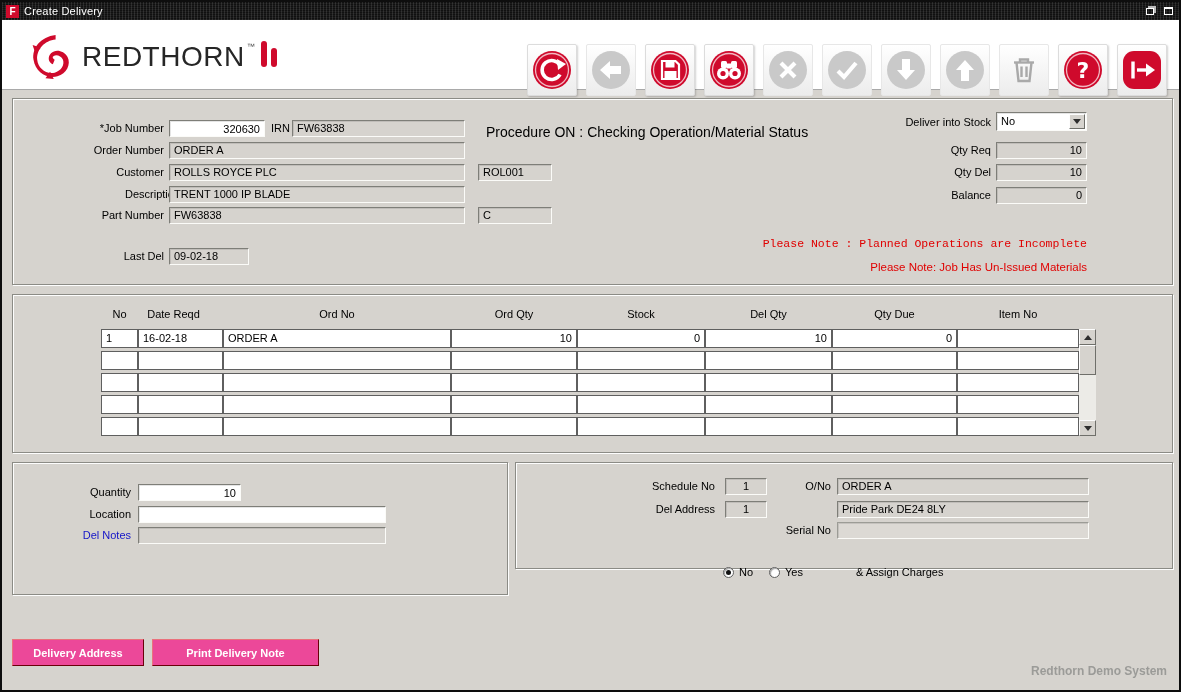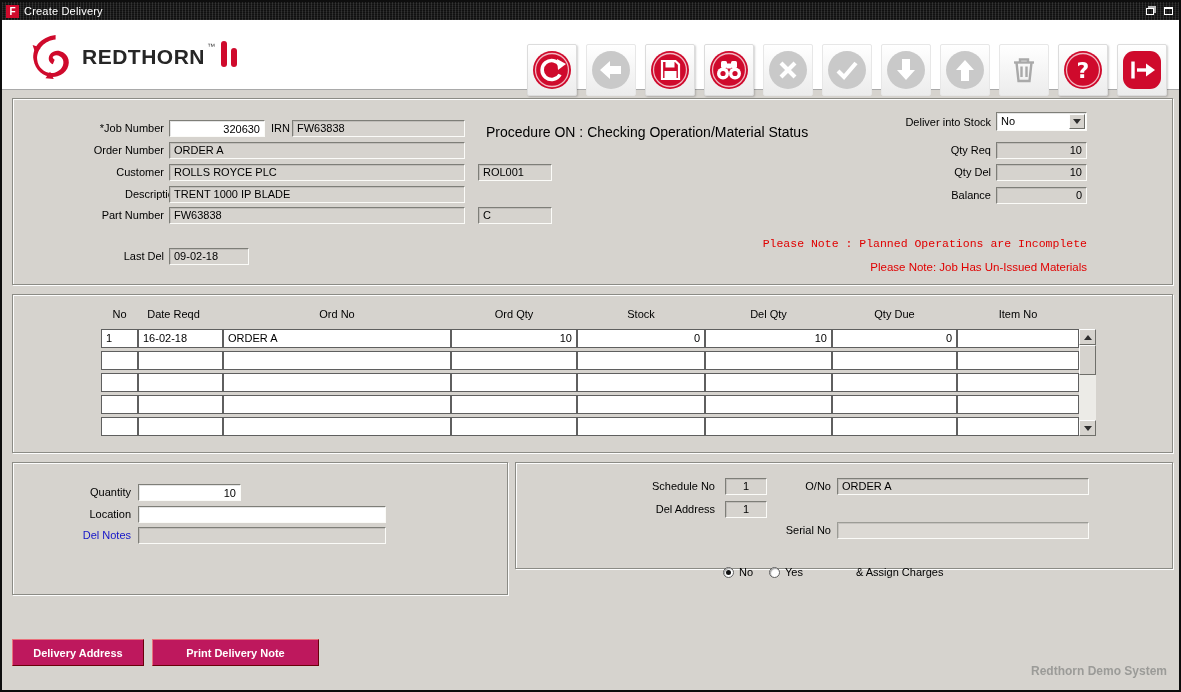--- a/index.html
+++ b/index.html
@@ -20,21 +20,21 @@
   .tb-appicon { width:13px; height:13px; background:#cf0a2c; color:#fff; font-weight:bold;
     font-size:10px; line-height:13px; text-align:center; margin-right:5px; }
   .tb-title { font-size:11px; letter-spacing:.2px; }
   .tb-controls { margin-left:auto; display:flex; gap:6px; align-items:center; }
   .winbtn { width:13px; height:12px; display:flex; align-items:center; justify-content:center; cursor:pointer; }
   .ico-restore { width:8px; height:7px; border:1px solid #fff; box-shadow:2px -2px 0 -0px #bbb; display:block; }
   .ico-max { width:9px; height:8px; border:1px solid #fff; border-top-width:2px; display:block; }
   
   .header { position:absolute; left:0; top:18px; right:0; height:70px; background:#fff; border-bottom:1px solid #a9a9a9; }
   .logo { position:absolute; left:26px; top:12px; display:flex; align-items:center; }
-  .brand { font-size:21px; font-weight:700; color:#262626; letter-spacing:.5px; margin-left:8px; }
+  .brand { font-size:28px; font-weight:400; color:#262626; letter-spacing:.5px; margin-left:8px; }
   .tm { font-size:8px; color:#4a4a4a; vertical-align:top; margin:2px 0 0 2px; align-self:flex-start; padding-top:8px; }
   .marks { display:flex; gap:4px; align-items:flex-end; margin:0 0 6px 6px; }
   .mark { display:inline-block; width:6px; background:#cf0a2c; border-radius:3px; }
   .mark.tall { height:26px; } .mark.short { height:19px; }
   .toolbar { position:absolute; top:24px; right:12px; display:flex; gap:9px; }
   .tb { width:50px; height:52px; padding:0; border:1px solid #dcdcdc; border-radius:2px;
     background:linear-gradient(#ffffff,#ececec); box-shadow:1px 1px 2px rgba(0,0,0,.18);
     display:flex; align-items:center; justify-content:center; cursor:pointer; }
   .tb.disabled { box-shadow:none; border-color:#e7e7e7; cursor:default; }
   
@@ -73,21 +73,21 @@
     display:flex; align-items:center; justify-content:center; cursor:pointer; }
   .strack { height:75px; position:relative; }
   .sthumb { position:absolute; left:0; top:0; width:100%; height:30px; background:#d6d3ce;
     border:1px solid; border-color:#fdfdfd #6f6f6a #6f6f6a #fdfdfd; cursor:grab; }
   
   .radio { position:absolute; width:11px; height:11px; border-radius:50%; background:#fff;
     border:1px solid #5f5f5f; box-shadow:inset 1px 1px 1px rgba(0,0,0,.35); cursor:pointer; }
   .radio.checked::after { content:''; position:absolute; left:2px; top:2px; width:5px; height:5px;
     border-radius:50%; background:#111; }
   
-  .action-btn { position:absolute; height:27px; background:#be185d; color:#fff; font-weight:bold;
+  .action-btn { position:absolute; height:27px; background:#ec4899; color:#fff; font-weight:bold;
     font-size:11px; border:1px solid #6a0009; border-top-color:#ea717c; border-left-color:#ea717c;
     cursor:pointer; font-family:inherit; }
   .footer { position:absolute; right:12px; top:662px; font-size:12px; font-weight:bold; color:#9b9b98; }
 </style>
 </head>
 <body>
 
 <div id="app">
 
   <div class="titlebar">
@@ -342,20 +342,21 @@
   </div>
 
   <div class="panel" style="left:513px; top:460px; width:658px; height:107px;">
     <span class="slbl r" style="left:0; width:199px; top:15px;">Schedule No</span>
     <div class="fld center" style="left:209px; top:15px; width:42px;">1</div>
     <span class="slbl r" style="left:255px; width:60px; top:15px;">O/No</span>
     <div class="fld" style="left:321px; top:15px; width:252px;">ORDER A</div>
 
     <span class="slbl r" style="left:0; width:199px; top:38px;">Del Address</span>
     <div class="fld center" style="left:209px; top:38px; width:42px;">1</div>
+    <div class="fld" style="left:321px; top:38px; width:252px;">Pride Park DE24 8LY</div>
 
     <span class="slbl r" style="left:255px; width:60px; top:59px;">Serial No</span>
     <div class="fld lighter" style="left:321px; top:59px; width:252px;"></div>
 
     <span class="radio checked" style="left:207px; top:104px;"></span>
     <span class="slbl" style="left:223px; top:101px;">No</span>
     <span class="radio" style="left:253px; top:104px;"></span>
     <span class="slbl" style="left:269px; top:101px;">Yes</span>
     <span class="slbl" style="left:340px; top:101px;">&amp; Assign Charges</span>
   </div>

